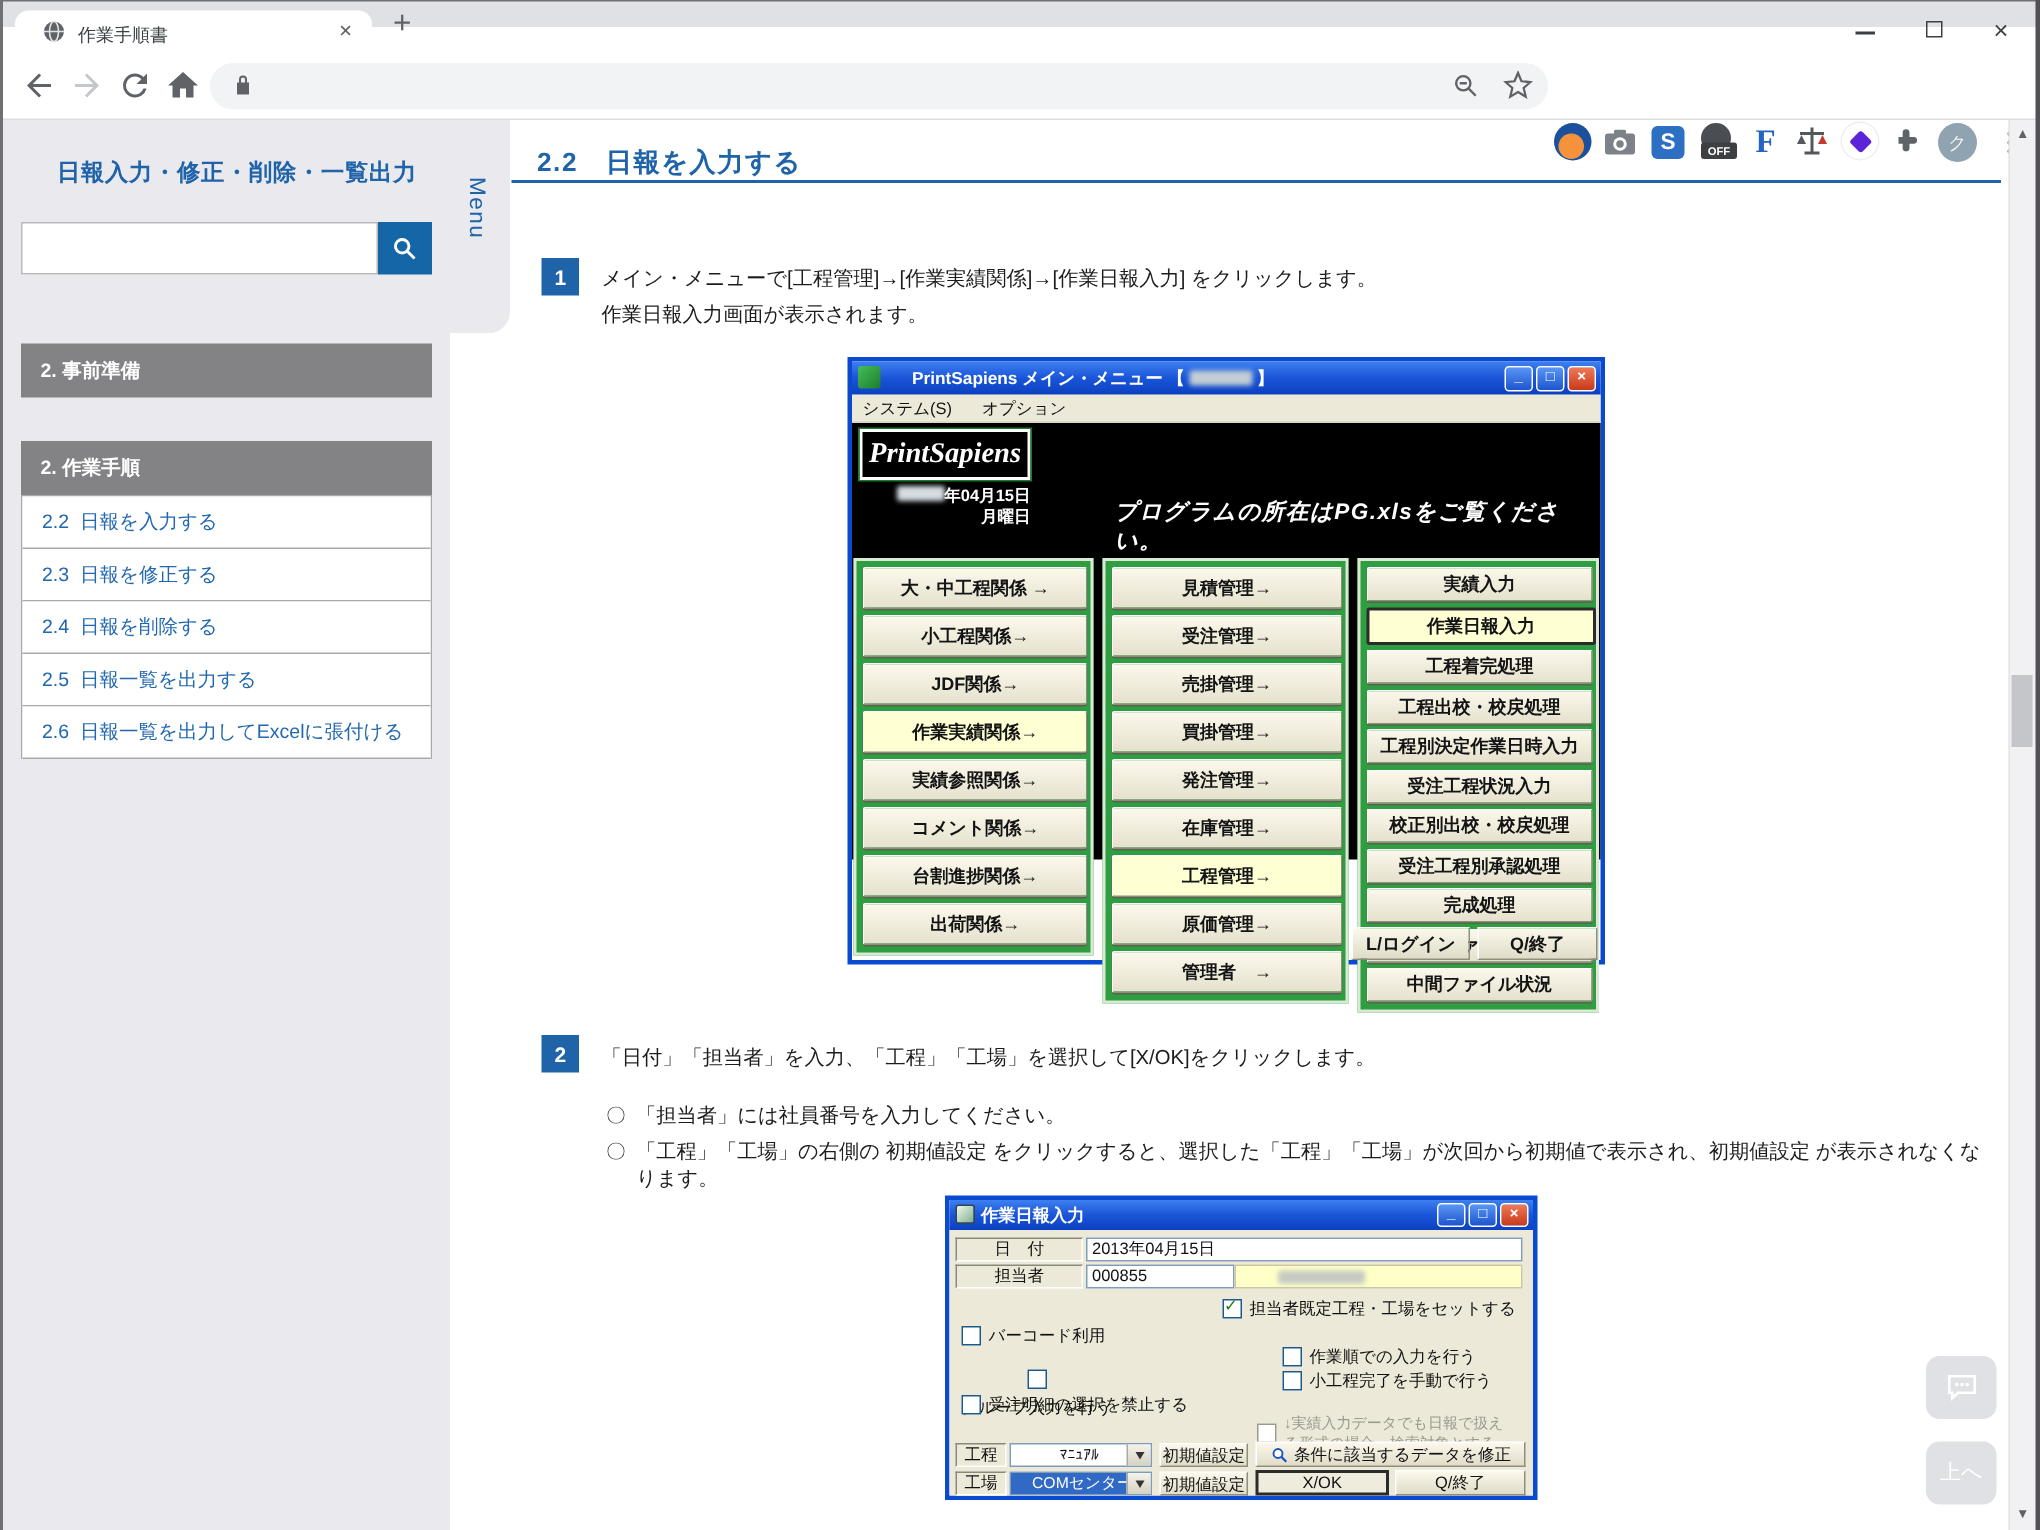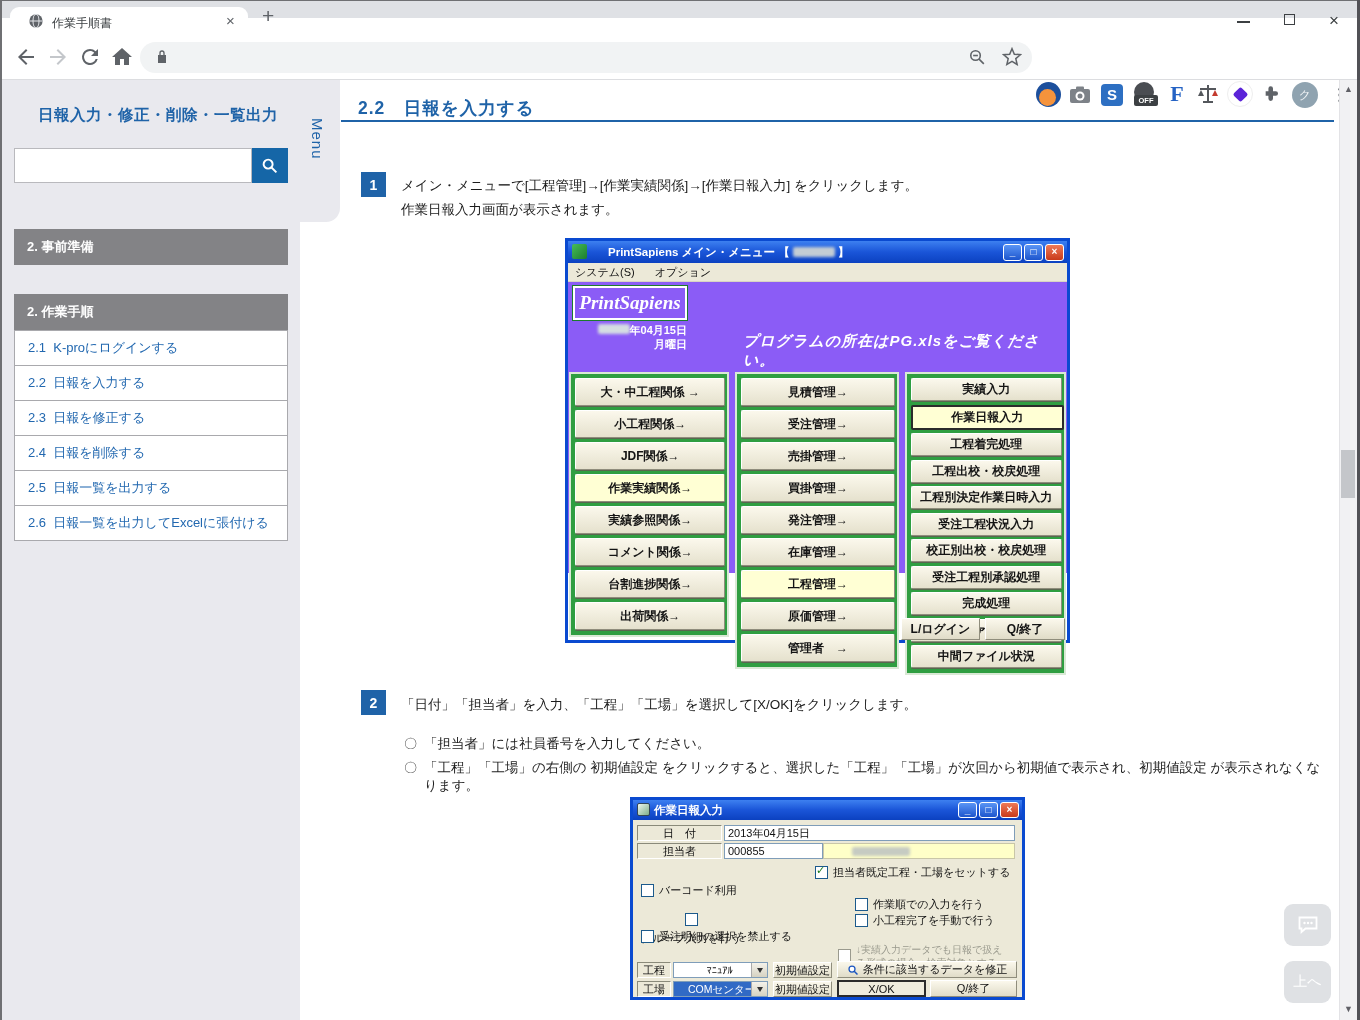--- a/index.html
+++ b/index.html
@@ -51,21 +51,21 @@
   .xpwin{border:3px solid #0a4ad0;}
   .xp-titlebar{position:relative;height:22px;background:linear-gradient(180deg,#3d80f0 0%,#1a55d8 50%,#0b41c0 100%);display:flex;align-items:center;padding:0 4px;}
   .xp-title{color:#fff;font-size:11.5px;font-weight:bold;margin-left:4px;display:flex;align-items:center;gap:3px;white-space:nowrap;}
   .xp-btns{position:absolute;right:3px;top:3px;display:flex;gap:2px;}
   .xp-b{width:17px;height:15px;border:1px solid #fff;border-radius:3px;background:linear-gradient(180deg,#5a95f5,#1d55cd);color:#fff;font-size:10px;line-height:13px;text-align:center;font-weight:bold;}
   .xp-b.close{background:linear-gradient(180deg,#ee7a57,#c93a1b);}
   .redact{display:inline-block;background:#c3cdd4;filter:blur(1.6px);border-radius:2px;}
   
   .mm{left:565px;top:238px;width:505px;height:405px;}
   .mm-menubar{height:18px;background:#ece9d8;font-size:11px;color:#111;display:flex;gap:20px;align-items:center;padding-left:7px;border-bottom:1px solid #d8d4c4;}
-  .mm-body{position:relative;width:499px;height:291px;background:#8b5cf6;}
+  .mm-body{position:relative;width:499px;height:291px;background:#000000;}
   .mm-logo{left:5px;top:4px;width:114px;height:34px;border:2px solid #fff;outline:1px solid #1c7a2e;display:flex;align-items:center;justify-content:center;}
   .mm-logo span{color:#fff;font-size:19px;font-weight:bold;font-style:italic;font-family:"Liberation Serif",serif;}
   .mm-date{left:5px;top:42px;width:114px;text-align:right;color:#fff;font-size:11px;font-weight:bold;line-height:1.25;}
   .mm-notice{left:175px;top:50px;color:#fff;font-size:15px;font-weight:bold;font-style:italic;letter-spacing:1px;}
   .mm-panels{left:1px;top:90px;width:497px;display:flex;gap:6px;align-items:flex-start;}
   .mm-panel{border:2px solid #d9e9d5;padding:4px 4px 1px 4px;background:#2f9e41;}
   .p1{width:164px;}  .p2{width:161px;}  .p3{width:162px;}
   .mm-btn{width:100%;height:26px;margin-bottom:4px;background:linear-gradient(180deg,#fbf8ec,#e5e1cd);border:1px solid #8f8d7c;border-top-color:#fff;border-left-color:#fff;box-shadow:0 1px 0 #59664f;border-radius:2px;font-size:12px;font-weight:bold;color:#141414;display:flex;align-items:center;justify-content:center;}
   .p3 .mm-btn{height:21px;margin-bottom:3.5px;}
   .mm-btn.hl{background:#ffffd4;}
@@ -182,21 +182,20 @@
     <input class="abs sb-search" value="" style="">
     <button class="abs sb-search-btn">
       <svg width="18" height="18" viewBox="0 0 24 24">
           <circle cx="9.5" cy="9.5" r="6" fill="none" stroke="#fff" stroke-width="2.6"></circle>
           <line x1="14" y1="14" x2="20.5" y2="20.5" stroke="#fff" stroke-width="2.6"></line>
         </svg>
     </button>
     <div class="abs sb-sec" style="top:149px;">2. 事前準備</div>
     <div class="abs sb-sec" style="top:214px;">2. 作業手順</div>
     <div class="abs sb-list">
-      <div class="sb-item pre">2.1  K-proにログインする</div>
       <div class="sb-item pre">2.2  日報を入力する</div>
       <div class="sb-item pre">2.3  日報を修正する</div>
       <div class="sb-item pre">2.4  日報を削除する</div>
       <div class="sb-item pre">2.5  日報一覧を出力する</div>
       <div class="sb-item pre">2.6  日報一覧を出力してExcelに張付ける</div>
     </div>
   </div>
   <div class="abs menu-flap">
     <span class="menu-v">Menu</span>
   </div>

